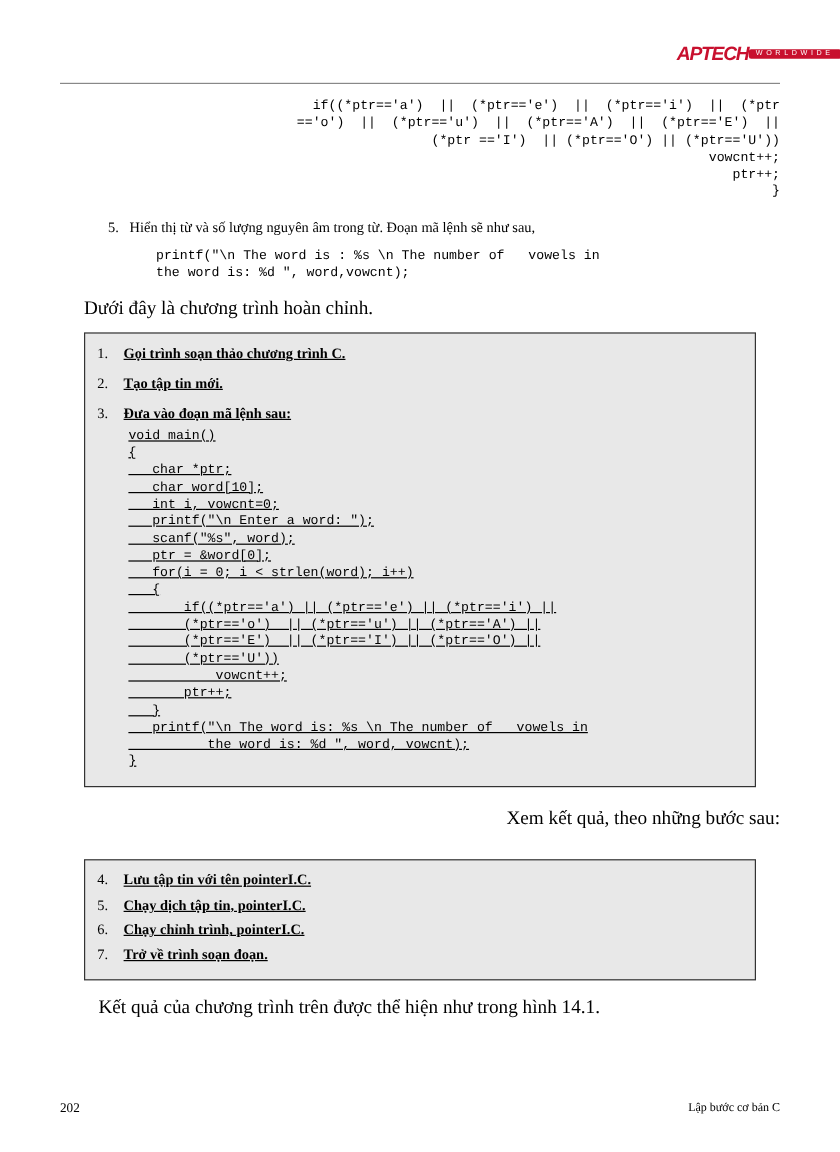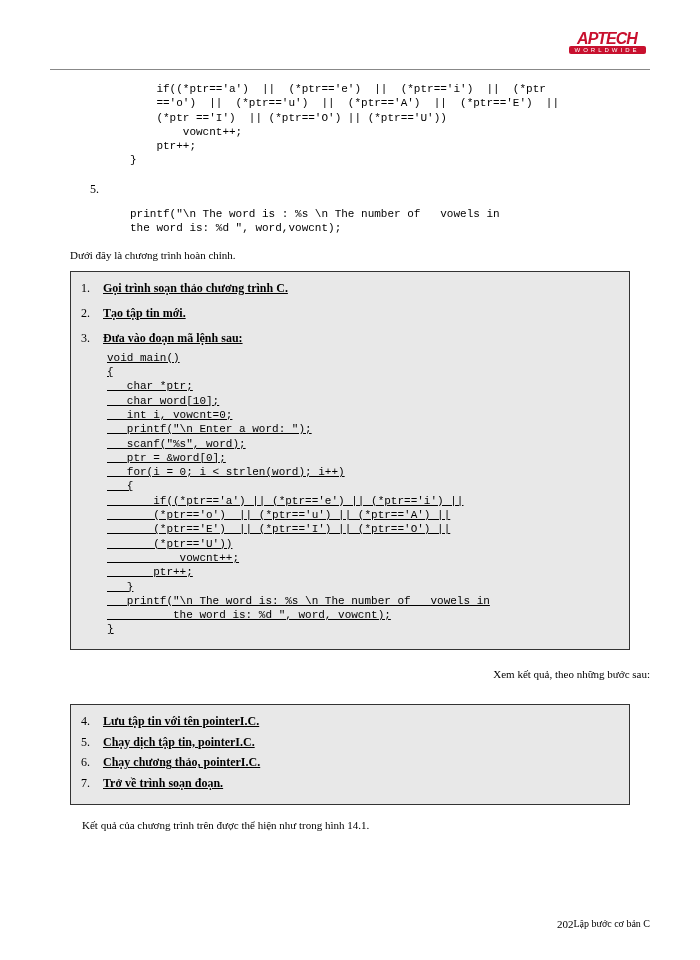--- a/index.html
+++ b/index.html
@@ -19,21 +19,21 @@
     border-bottom: 1px solid #888;
     margin-bottom: 12px;
   }
   .logo {
     position: absolute;
     right: 0;
     top: 0;
     width: 86px;
     height: 32px;
     display: flex;
-    flex-direction: column;
+    flex-direction: row;
     align-items: center;
   }
   .logo-top {
     display: flex;
     align-items: center;
   }
   .logo-a {
     font-family: Arial, sans-serif;
     font-weight: bold;
     font-style: italic;
@@ -52,25 +52,25 @@
     text-align: center;
     margin-top: -2px;
   }
   .mono {
     font-family: "Courier New", monospace;
     font-size: 11px;
     white-space: pre;
     line-height: 1.3;
   }
   .code-block-top {
-    margin-left: 80px;
     margin-bottom: 14px;
+    text-align: right;
   }
   .body-text {
-    font-size: 11px;
+    font-size: 16px;
     margin-bottom: 10px;
   }
   .step5 {
     display: flex;
     margin-left: 40px;
     margin-bottom: 10px;
   }
   .step5-num { width: 18px; }
   .code-inline-block { margin-left: 80px; margin-bottom: 14px; }
   .box {
@@ -85,21 +85,21 @@
   .li-num { width: 22px; flex-shrink: 0; }
   .li-text { flex: 1; text-decoration: underline; }
   .bold { font-weight: bold; }
   .box .mono { margin-left: 26px; margin-top: 4px; margin-bottom: 4px; text-decoration: underline; }
   .footer {
     position: absolute;
     bottom: 30px;
     left: 50px;
     right: 50px;
     display: flex;
-    justify-content: flex-end;
+    justify-content: space-between;
     font-size: 11px;
   }
   .footer-right { font-size: 10px; }
 </style>
 </head>
 <body>
 
 <div class="header">
   <div class="logo">
     <div class="logo-top">
@@ -111,20 +111,21 @@
 
 <div class="mono code-block-top">    if((*ptr=='a')  ||  (*ptr=='e')  ||  (*ptr=='i')  ||  (*ptr
     =='o')  ||  (*ptr=='u')  ||  (*ptr=='A')  ||  (*ptr=='E')  ||
     (*ptr =='I')  || (*ptr=='O') || (*ptr=='U'))
         vowcnt++;
     ptr++;
 }</div>
 
 <div class="step5">
   <div class="step5-num">5.</div>
+  <div>Hiển thị từ và số lượng nguyên âm trong từ. Đoạn mã lệnh sẽ như sau,</div>
 </div>
 
 <div class="mono code-inline-block">printf("\n The word is : %s \n The number of   vowels in
 the word is: %d ", word,vowcnt);</div>
 
 <div class="body-text" style="margin-left:20px;">Dưới đây là chương trình hoàn chỉnh.</div>
 
 <div class="box">
   <ol>
     <li>
@@ -180,21 +181,21 @@
     </li>
     <li>
       <div class="li-row">
         <span class="li-num">5.</span>
         <span class="li-text bold">Chạy dịch tập tin, pointerI.C.</span>
       </div>
     </li>
     <li>
       <div class="li-row">
         <span class="li-num">6.</span>
-        <span class="li-text bold">Chạy chương thảo, pointerI.C.</span>
+        <span class="li-text bold">Chạy chỉnh trình, pointerI.C.</span>
       </div>
     </li>
     <li>
       <div class="li-row">
         <span class="li-num">7.</span>
         <span class="li-text bold">Trở về trình soạn đoạn.</span>
       </div>
     </li>
   </ol>
 </div>

